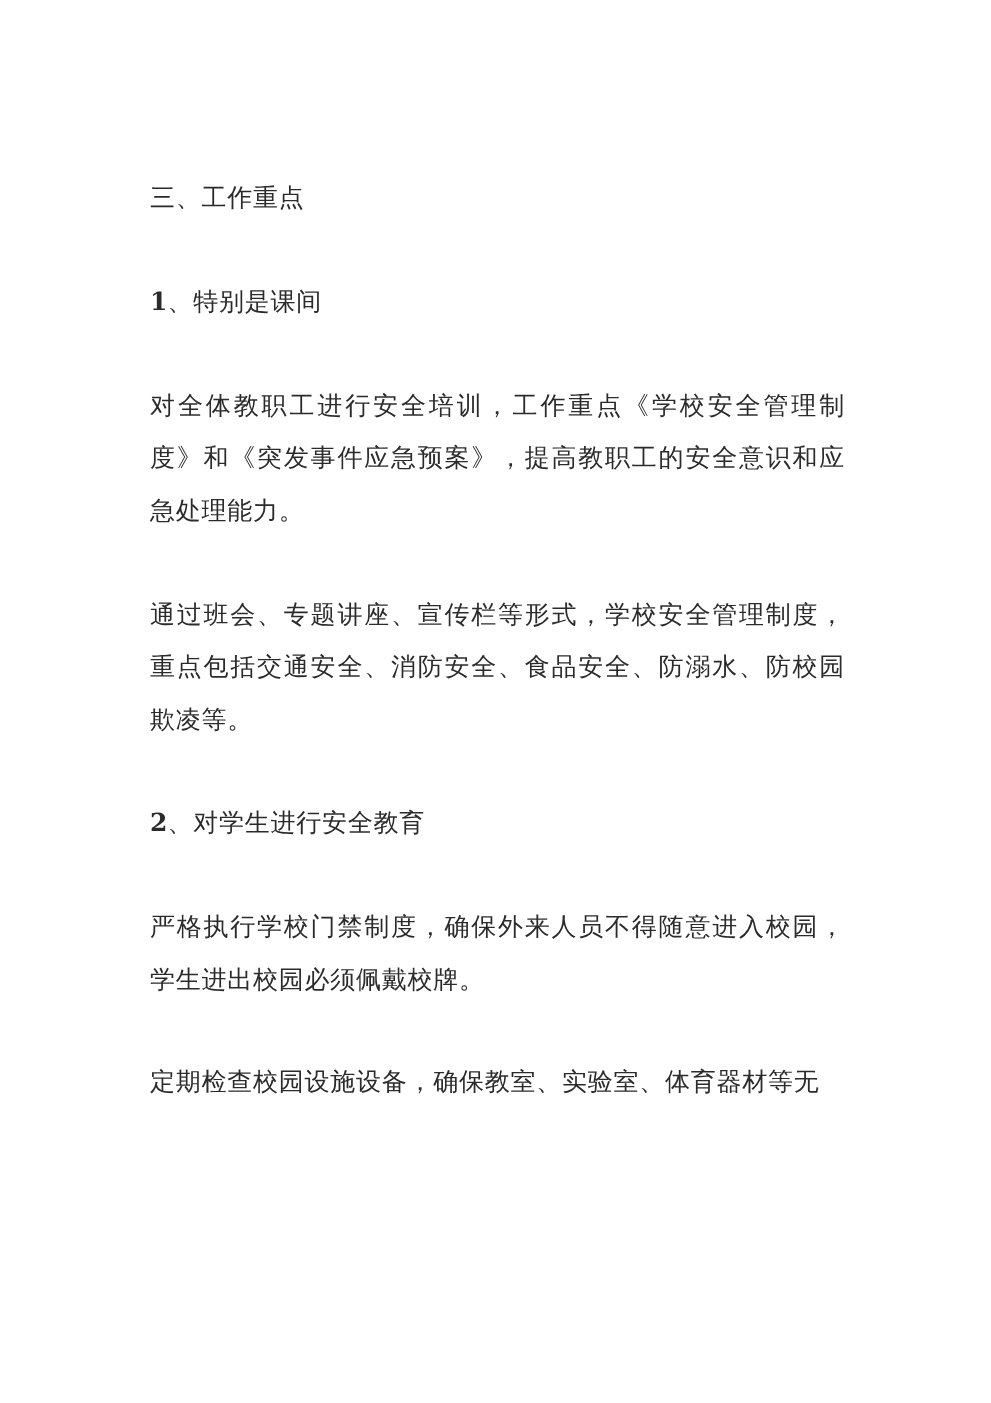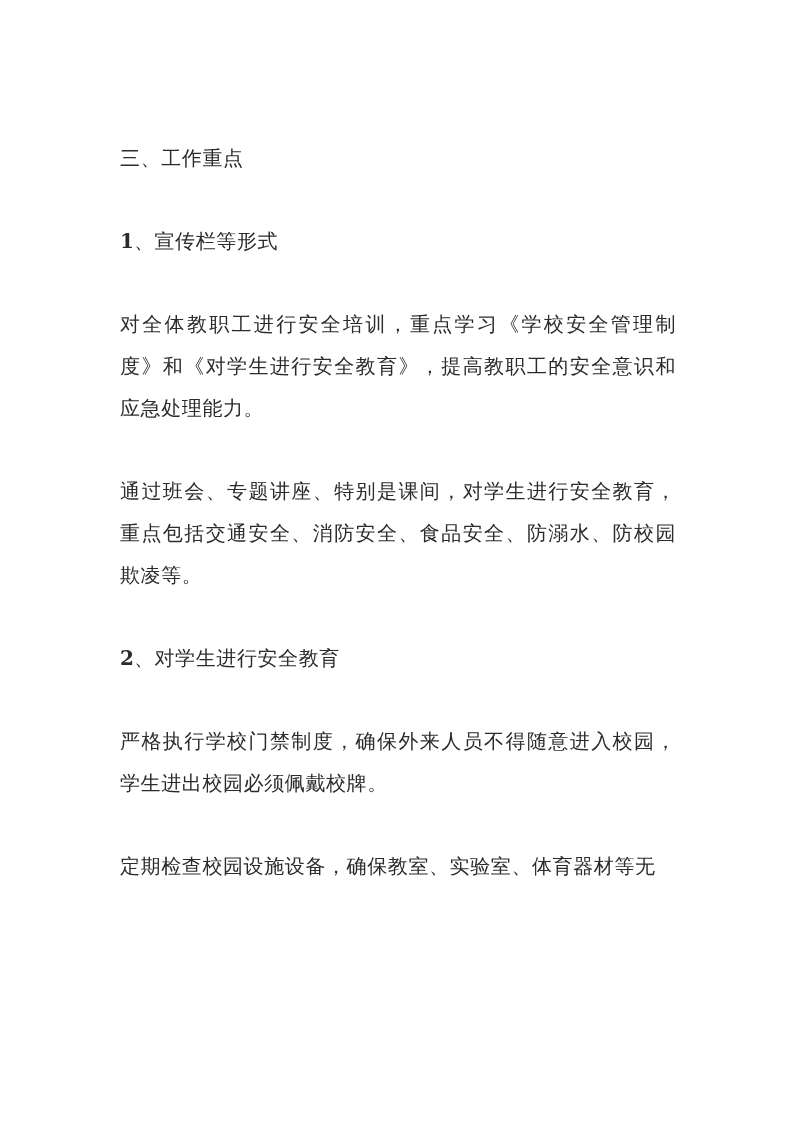--- a/index.html
+++ b/index.html
@@ -51,25 +51,25 @@
   }
 </style>
 </head>
 <body>
 
 <div class="page">
   <div class="content">
 
     <h2 class="block">三、工作重点</h2>
 
-    <h3 class="block"><span class="num">1</span><span>、宣传栏等形式</span></h3>
+    <h3 class="block"><span class="num">1</span><span>、特别是课间</span></h3>
 
-    <p class="block">对全体教职工进行安全培训，重点学习《学校安全管理制度》和《对学生进行安全教育》，提高教职工的安全意识和应急处理能力。</p>
+    <p class="block">对全体教职工进行安全培训，工作重点《学校安全管理制度》和《突发事件应急预案》，提高教职工的安全意识和应急处理能力。</p>
 
-    <p class="block">通过班会、专题讲座、特别是课间，对学生进行安全教育，重点包括交通安全、消防安全、食品安全、防溺水、防校园欺凌等。</p>
+    <p class="block">通过班会、专题讲座、宣传栏等形式，学校安全管理制度，重点包括交通安全、消防安全、食品安全、防溺水、防校园欺凌等。</p>
 
     <h3 class="block"><span class="num">2</span><span>、对学生进行安全教育</span></h3>
 
     <p class="block">严格执行学校门禁制度，确保外来人员不得随意进入校园，学生进出校园必须佩戴校牌。</p>
 
 
     <p class="block">定期检查校园设施设备，确保教室、实验室、体育器材等无</p>
 
   </div>
 </div>

